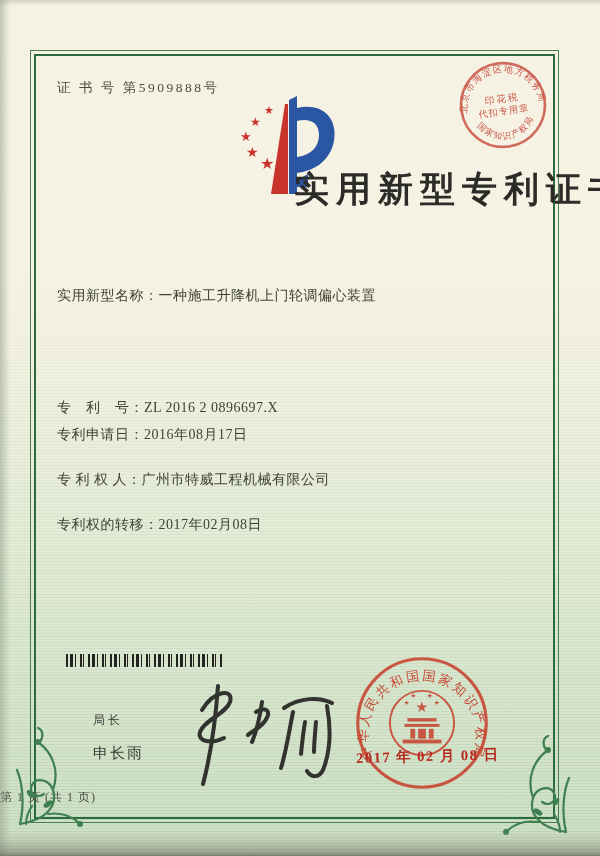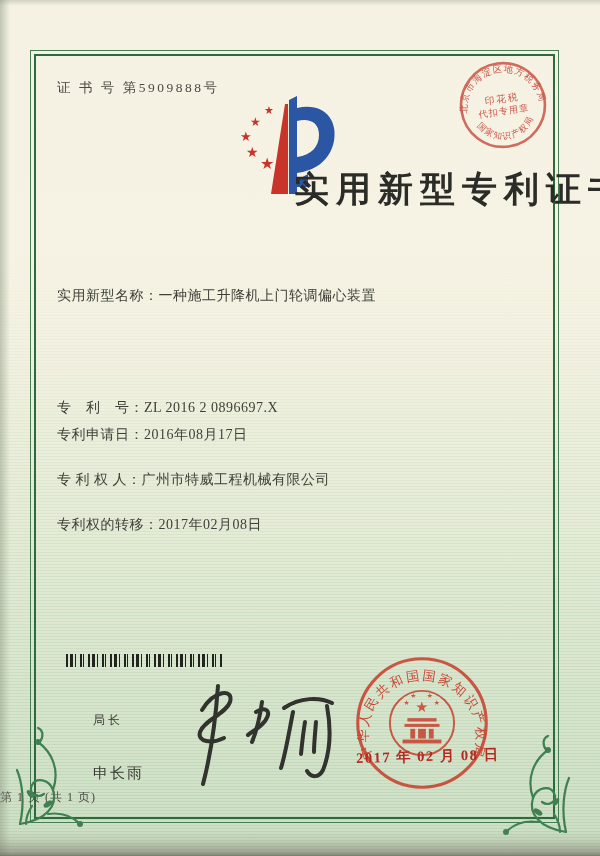--- a/index.html
+++ b/index.html
@@ -35,21 +35,21 @@
     font-size:13px;line-height:19.5px;color:#45483e;text-align:justify;}
   .paragraphs p{margin:0;text-indent:2em;}
   .barcode{position:absolute;left:66px;top:654px;width:158px;height:13px;z-index:3;
     background:repeating-linear-gradient(90deg,
       #23231f 0 2px,transparent 2px 4px,
       #23231f 4px 7px,transparent 7px 9px,
       #23231f 9px 10px,transparent 10px 14px,
       #23231f 14px 16px,transparent 16px 17px,
       #23231f 17px 18px,transparent 18px 22px);}
   .director-label{position:absolute;left:93px;top:712px;z-index:3;font-size:12px;color:#3a3a34;letter-spacing:3px;font-family:"Liberation Sans","DejaVu Sans",sans-serif;}
-  .director-name{position:absolute;left:93px;top:744px;z-index:3;font-size:15px;color:#3a3a34;letter-spacing:2px;font-family:Liberation Sans, sans-serif;margin-top:20px;}
+  .director-name{position:absolute;left:93px;top:744px;z-index:3;font-size:15px;color:#3a3a34;letter-spacing:2px;font-family:Liberation Sans, sans-serif;}
   .signature{position:absolute;left:168px;top:678px;width:175px;height:115px;z-index:4;}
   .sipo-seal{position:absolute;left:349px;top:650px;width:146px;height:146px;z-index:3;opacity:.93;}
   .seal-date{position:absolute;left:356px;top:747px;z-index:4;font-size:14.5px;font-weight:bold;
     color:#b5281e;letter-spacing:1.5px;transform:rotate(-1.5deg);white-space:nowrap;}
   .footer-page{position:absolute;left:0;right:0;top:789px;z-index:3;text-align:left;font-size:12px;color:#4b4b43;letter-spacing:1px;}
   .ornament{position:absolute;z-index:4;}
   .ornament-left{left:14px;top:726px;width:72px;height:104px;}
   .ornament-right{left:500px;top:734px;width:72px;height:104px;transform:scaleX(-1);}
 </style>
 </head>

